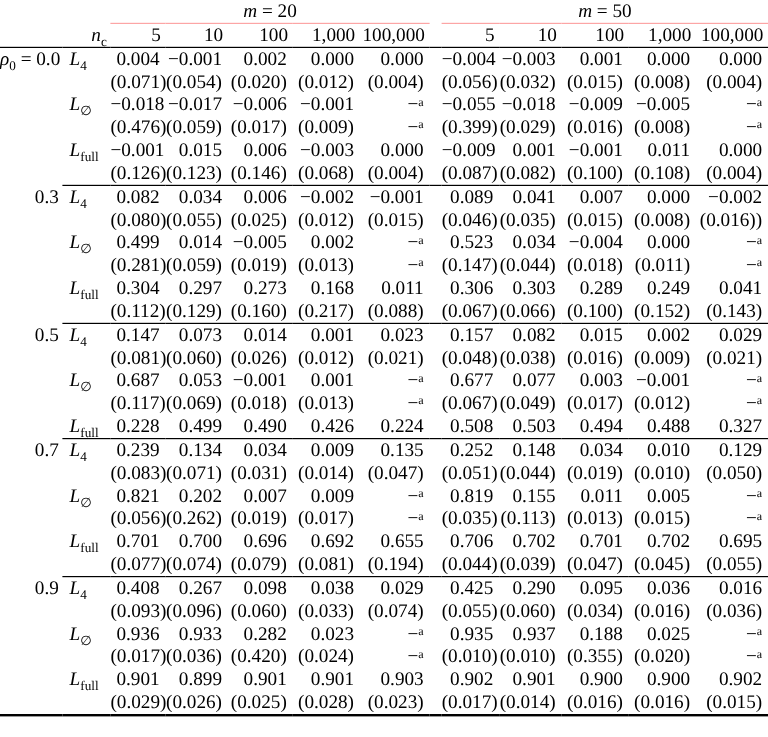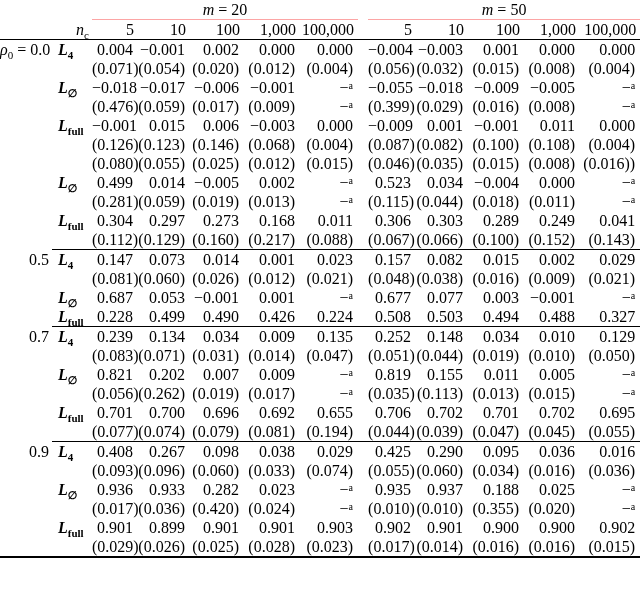--- a/index.html
+++ b/index.html
@@ -34,21 +34,21 @@
     font-size: 11px;
     line-height: 0;
   }
   sup.fnmark {
     font-size: 10px;
     line-height: 0;
     vertical-align: 4px;
   }
   
   .rho  { text-align: right; padding-right: 3px; }
-  .est  { text-align: left;  padding-left: 6px; font-weight: bold;  }
+  .est  { text-align: left;  padding-left: 6px;  }
   .num  { text-align: right; padding-right: 5px; }
   .hnum { text-align: right; padding-right: 4px; }
   .gap  { }
   
   thead tr.mrow td.mspan { border-bottom: 1px solid #fca5a5; text-align: center; }
   thead tr.crow td       { border-bottom: 1px solid #000; margin-left: 14px; }
   td.cline               { border-top: 1px solid #000; }
   table                  { border-bottom: 2px solid #000; }
 </style>
 </head>
@@ -177,20 +177,35 @@
         <td class="num">(0.068)</td>
         <td class="num">(0.004)</td>
         <td class="gap"></td>
         <td class="num">(0.087)</td>
         <td class="num">(0.082)</td>
         <td class="num">(0.100)</td>
         <td class="num">(0.108)</td>
         <td class="num">(0.004)</td>
       </tr>
       <tr>
+        <td class="rho">0.3</td>
+        <td class="est cline"><i>L</i><sub>4</sub></td>
+        <td class="num cline">0.082</td>
+        <td class="num cline">0.034</td>
+        <td class="num cline">0.006</td>
+        <td class="num cline">−0.002</td>
+        <td class="num cline">−0.001</td>
+        <td class="gap cline"></td>
+        <td class="num cline">0.089</td>
+        <td class="num cline">0.041</td>
+        <td class="num cline">0.007</td>
+        <td class="num cline">0.000</td>
+        <td class="num cline">−0.002</td>
+      </tr>
+      <tr>
         <td class="rho"></td>
         <td class="est"></td>
         <td class="num">(0.080)</td>
         <td class="num">(0.055)</td>
         <td class="num">(0.025)</td>
         <td class="num">(0.012)</td>
         <td class="num">(0.015)</td>
         <td class="gap"></td>
         <td class="num">(0.046)</td>
         <td class="num">(0.035)</td>
@@ -215,21 +230,21 @@
       </tr>
       <tr>
         <td class="rho"></td>
         <td class="est"></td>
         <td class="num">(0.281)</td>
         <td class="num">(0.059)</td>
         <td class="num">(0.019)</td>
         <td class="num">(0.013)</td>
         <td class="num">−<sup class="fnmark">a</sup></td>
         <td class="gap"></td>
-        <td class="num">(0.115)</td>
+        <td class="num">(0.147)</td>
         <td class="num">(0.044)</td>
         <td class="num">(0.018)</td>
         <td class="num">(0.011)</td>
         <td class="num">−<sup class="fnmark">a</sup></td>
       </tr>
       <tr>
         <td class="rho"></td>
         <td class="est"><i>L</i><sub>full</sub></td>
         <td class="num">0.304</td>
         <td class="num">0.297</td>
@@ -298,20 +313,35 @@
         <td class="num">−<sup class="fnmark">a</sup></td>
         <td class="gap"></td>
         <td class="num">0.677</td>
         <td class="num">0.077</td>
         <td class="num">0.003</td>
         <td class="num">−0.001</td>
         <td class="num">−<sup class="fnmark">a</sup></td>
       </tr>
       <tr>
         <td class="rho"></td>
+        <td class="est"></td>
+        <td class="num">(0.117)</td>
+        <td class="num">(0.069)</td>
+        <td class="num">(0.018)</td>
+        <td class="num">(0.013)</td>
+        <td class="num">−<sup class="fnmark">a</sup></td>
+        <td class="gap"></td>
+        <td class="num">(0.067)</td>
+        <td class="num">(0.049)</td>
+        <td class="num">(0.017)</td>
+        <td class="num">(0.012)</td>
+        <td class="num">−<sup class="fnmark">a</sup></td>
+      </tr>
+      <tr>
+        <td class="rho"></td>
         <td class="est"><i>L</i><sub>full</sub></td>
         <td class="num">0.228</td>
         <td class="num">0.499</td>
         <td class="num">0.490</td>
         <td class="num">0.426</td>
         <td class="num">0.224</td>
         <td class="gap"></td>
         <td class="num">0.508</td>
         <td class="num">0.503</td>
         <td class="num">0.494</td>

